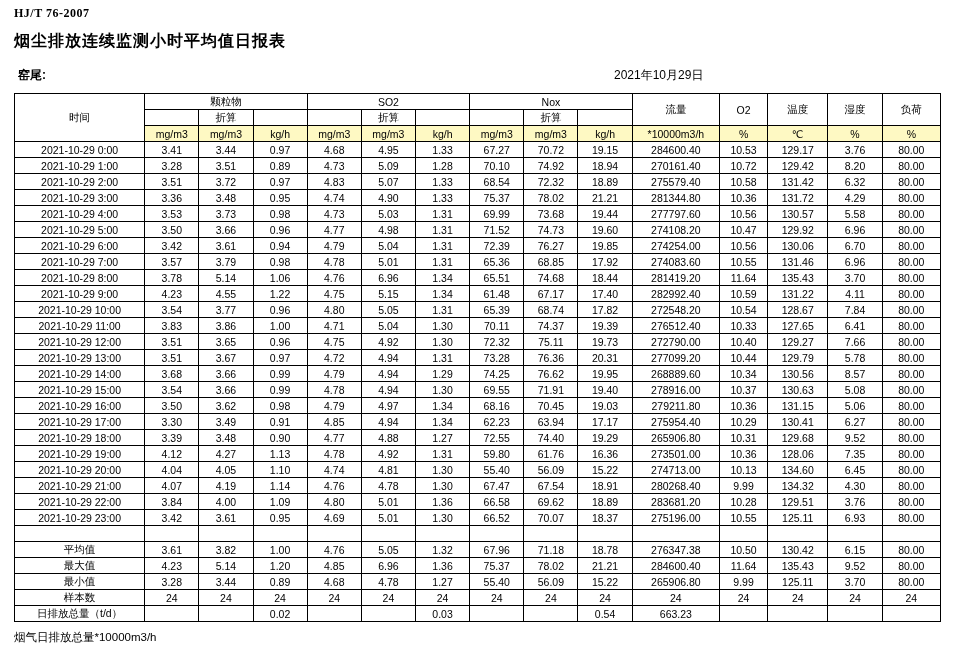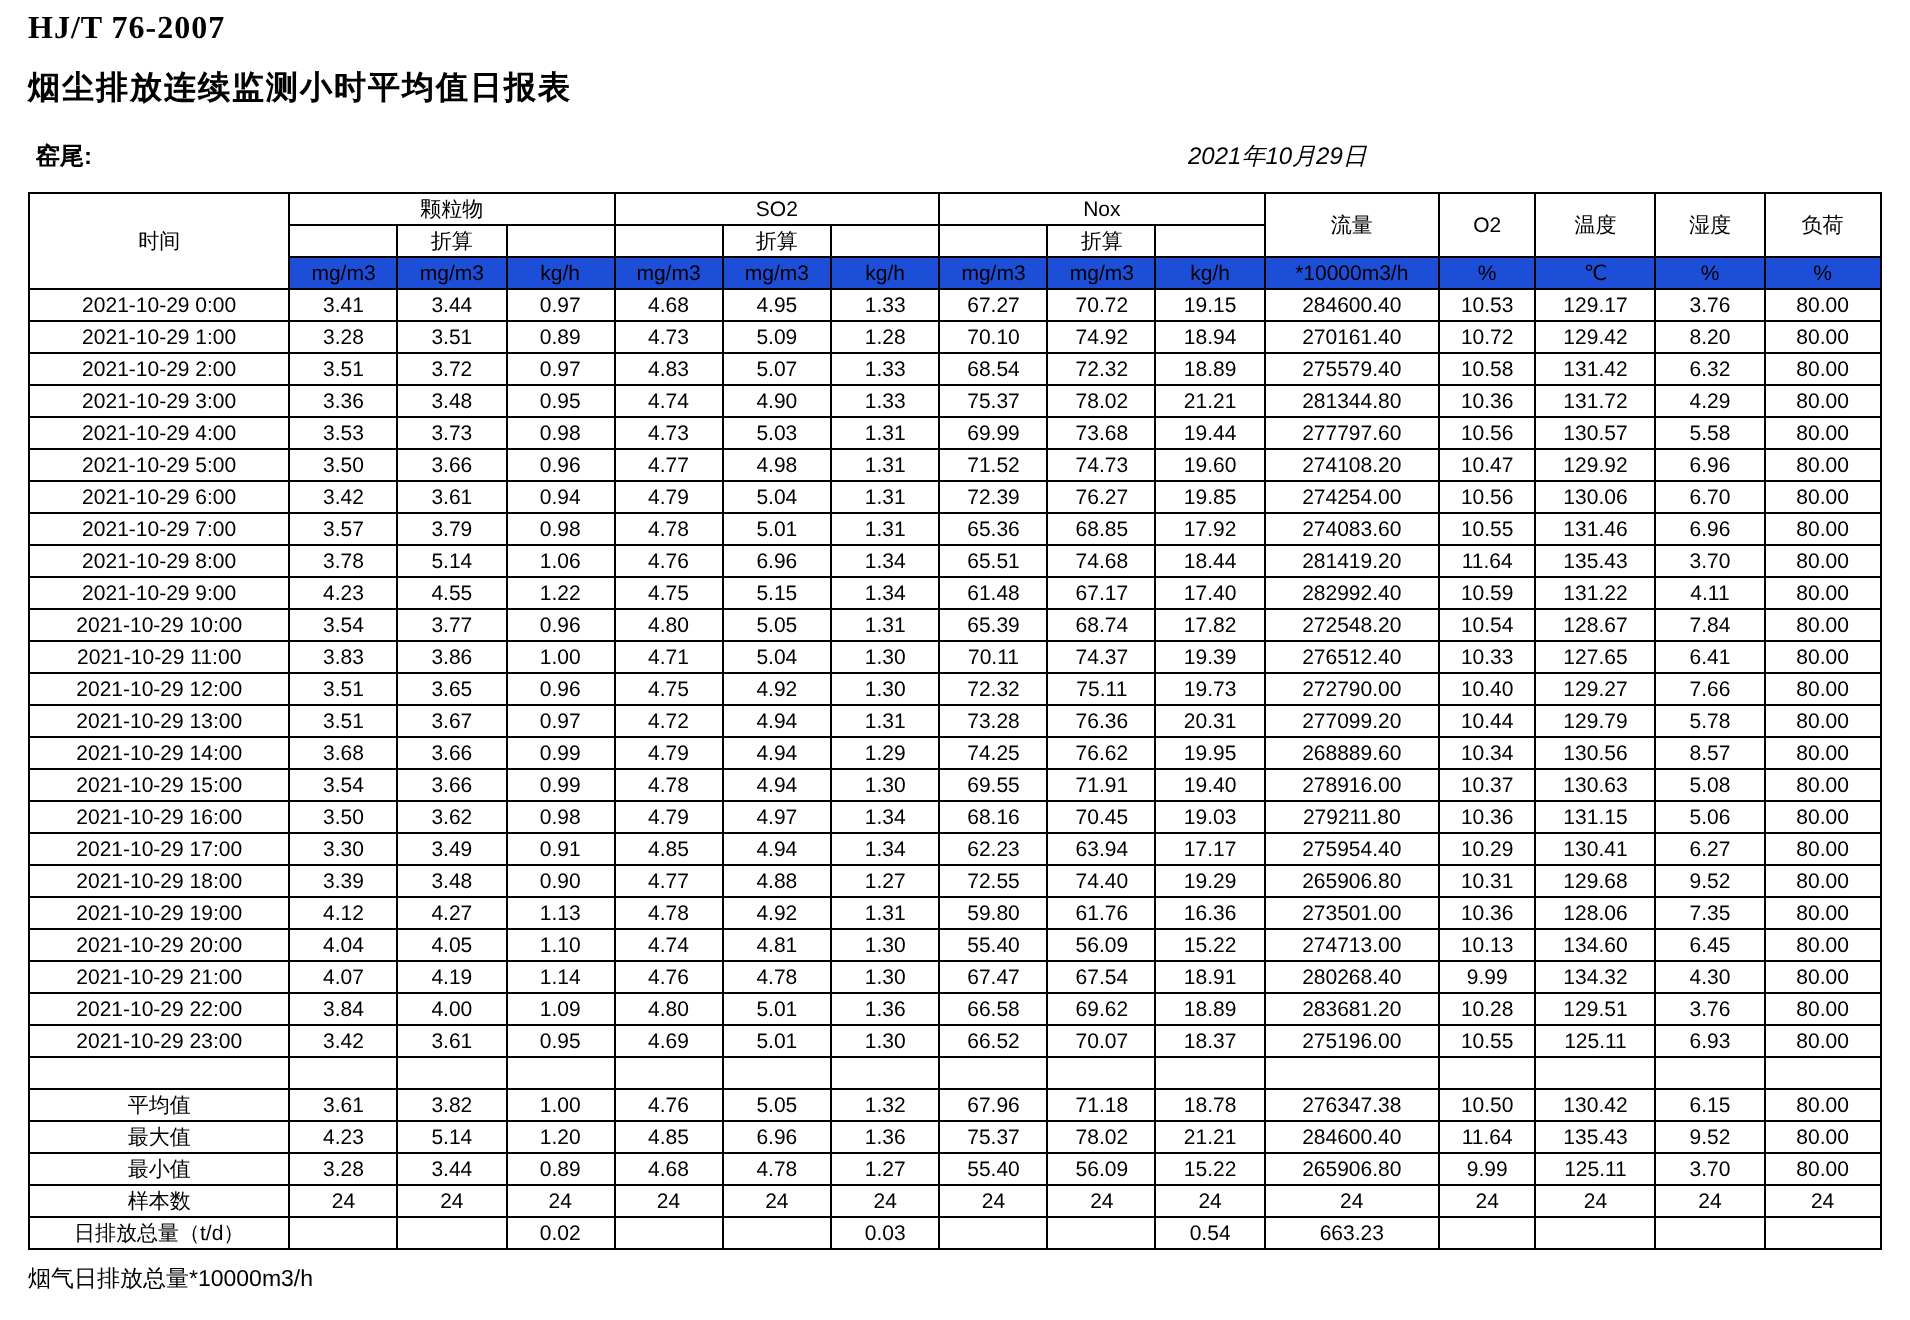--- a/index.html
+++ b/index.html
@@ -4,46 +4,46 @@
 <style>
   html,body{margin:0;padding:0;}
   body{
     width:955px;height:660px;
     background:#ffffff;
     font-family:"Liberation Sans","DejaVu Sans",sans-serif;
     font-size:11px;color:#000;
     overflow:hidden;
   }
   .page{position:relative;width:955px;height:660px;box-sizing:border-box;padding:6px 14px;}
-  .std-code{font-family:"Liberation Serif","DejaVu Serif",serif;font-weight:bold;font-size:16px;letter-spacing:.5px;}
+  .std-code{font-family:"Liberation Serif","DejaVu Serif",serif;font-weight:bold;font-size:12px;letter-spacing:.5px;}
   .title{
     font-weight:bold;font-size:16px;
     margin-top:10px;margin-bottom:14px;letter-spacing:1px;
   }
   .meta{margin-left:4px;font-size:12px;font-weight:bold;line-height:19px;}
   .meta .row{position:relative;height:19px;}
-  .meta .date{position:absolute;left:576px;top:0;font-weight:normal;font-size:12px;font-style:italic;}
+  .meta .date{position:absolute;left:596px;top:0;font-weight:normal;font-size:12px;}
   table.report{
     border-collapse:collapse;
     width:927px;
     margin-top:8px;
     table-layout:fixed;
   }
   table.report td,table.report th{
     border:1px solid #000;
     text-align:center;
     font-size:10.5px;
     height:15px;
     padding:0;
     font-weight:normal;
     white-space:nowrap;
     overflow:hidden;
   }
   .hdr-grp{background:#ffffff;font-size:11px;}
-  .unit-row td{background:#1d4ed8;font-size:10px;}
+  .unit-row td{background:#fef9c3;font-size:10px;}
   .timecol{text-align:center;}
   tbody.data td{background:#ffffff;}
   .blankrow td{height:15px;border-left:1px solid #000;border-right:1px solid #000;}
   .summary td{height:15px;margin-top:20px;}
   .emit td{height:16px;margin-top:40px;}
   .footer{margin-top:6px;font-size:11.5px;line-height:18px;}
   .hdr-tall{font-size:11px;}
 </style>
 </head>
 <body>

